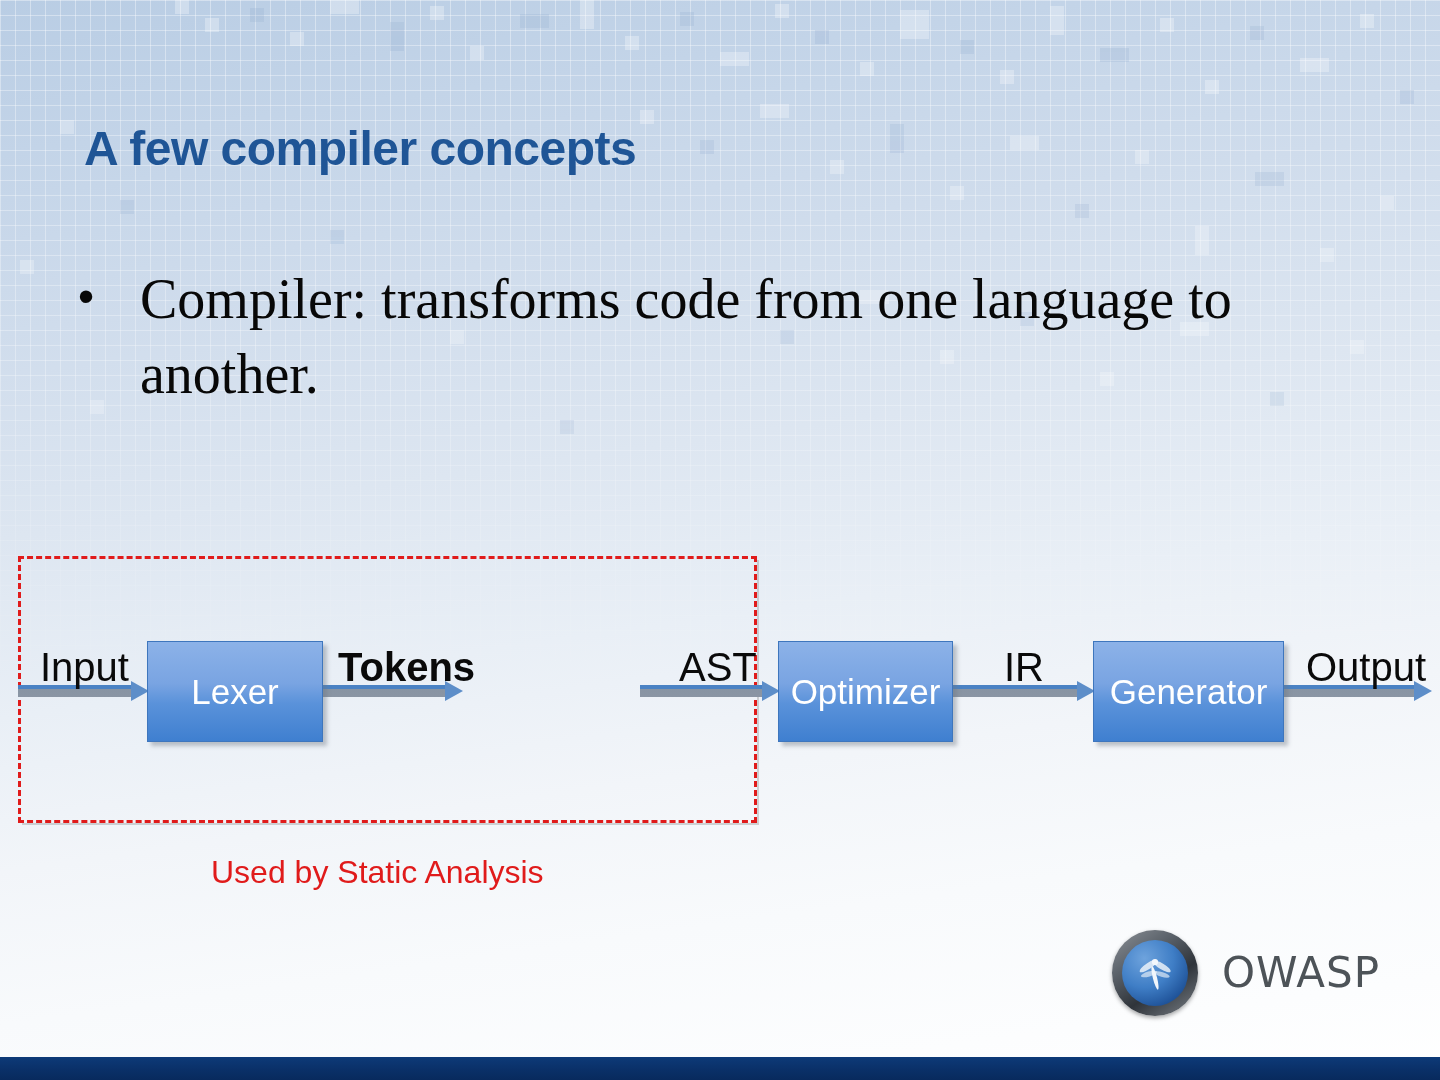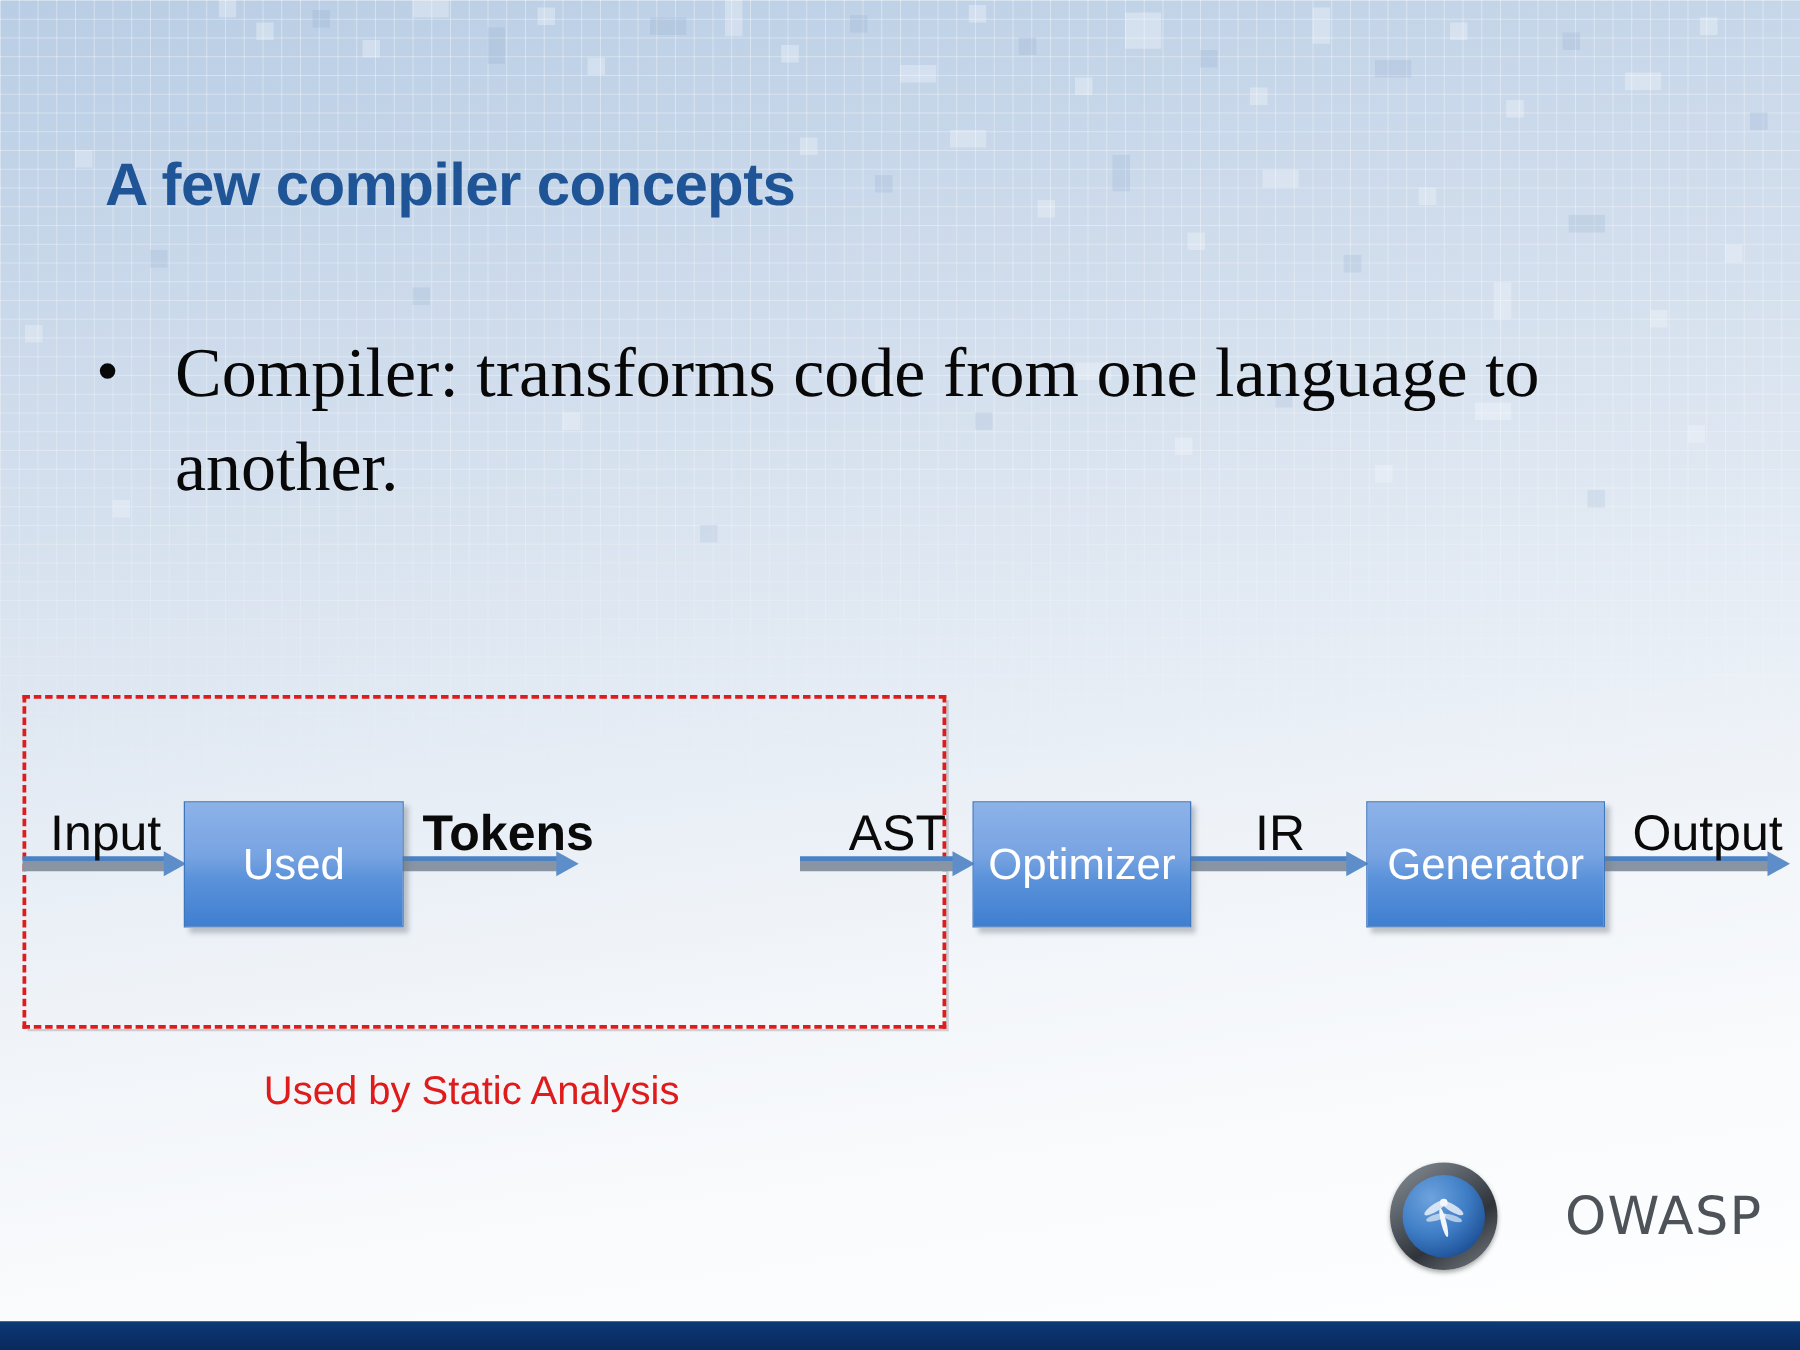--- a/index.html
+++ b/index.html
@@ -215,22 +215,21 @@
     width: 66px;
     height: 66px;
     border-radius: 50%;
     background: radial-gradient(circle at 34% 28%, #6ea3dd 0%, #3f7ec6 45%, #1d5096 80%, #163f78 100%);
     display: flex;
     align-items: center;
     justify-content: center;
   }
   .owasp-text {
     flex: 1 1 auto;
-    padding-left: 10px;
-    margin-left: 44px;
+    padding-left: 24px;
   }
   .owasp-word {
     font-size: 42px;
     letter-spacing: 1px;
     line-height: 1;
     color: #4d5358;
     font-family: "DejaVu Sans", sans-serif;
   }
   .owasp-tag {
     margin-top: 5px;
@@ -348,21 +347,21 @@
     <div class="arrow a3">
       <div class="shaft"></div>
       <div class="head"></div>
     </div>
     <div class="arrow a4">
       <div class="shaft"></div>
       <div class="head"></div>
     </div>
 
     <div class="pbox lexer">
-      <span>Used</span>
+      <span>Lexer</span>
     </div>
     <div class="pbox generator">
       <span>Generator</span>
     </div>
     <div class="pbox optimizer">
       <span>Optimizer</span>
     </div>
 
     <div class="edge-label l-input">Input</div>
     <div class="edge-label l-tokens">Tokens</div>

